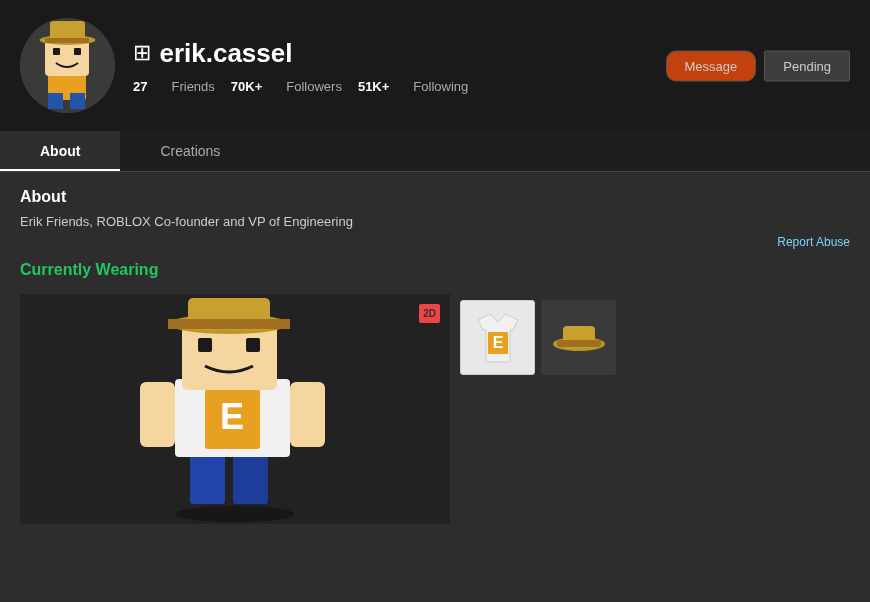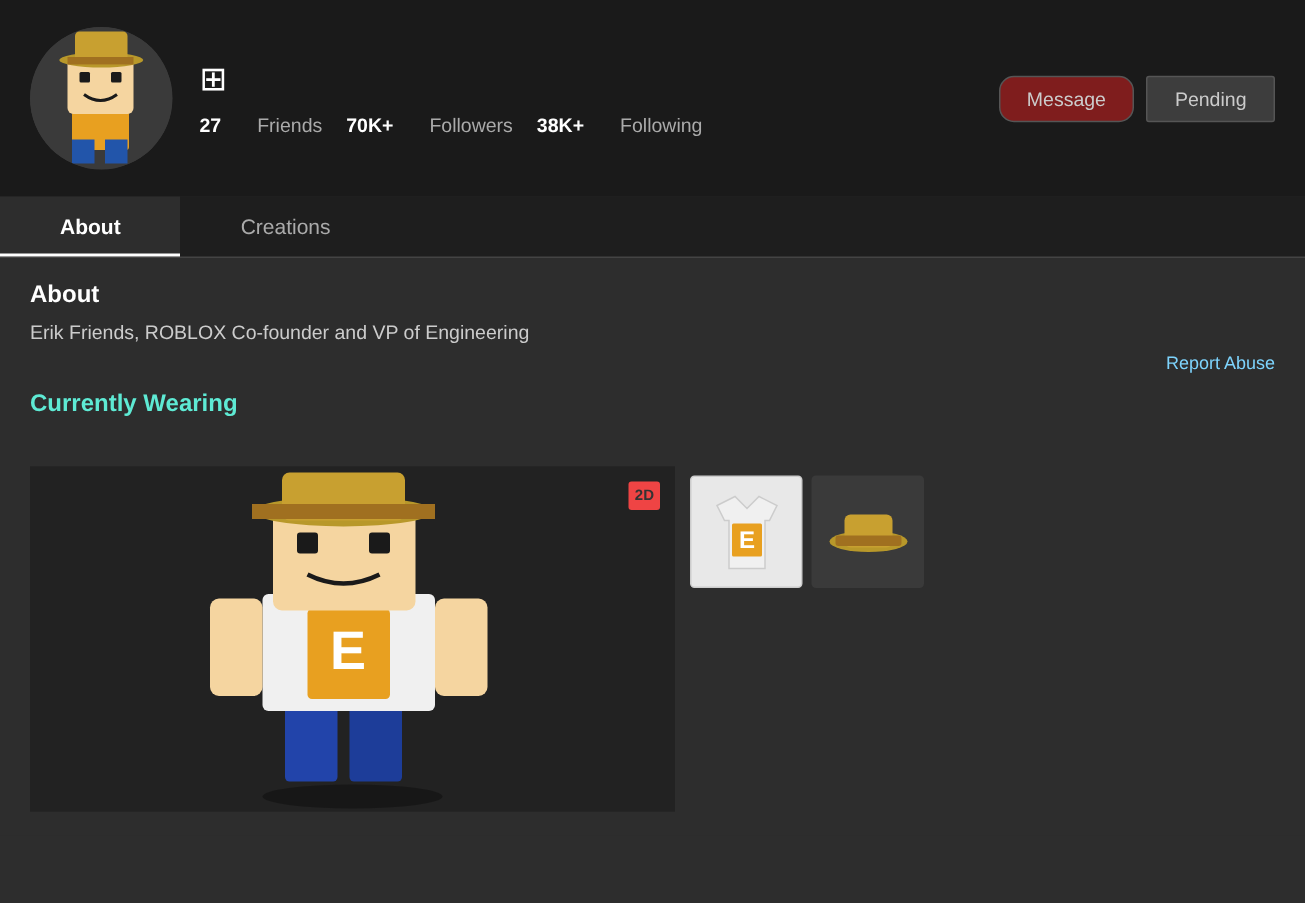--- a/index.html
+++ b/index.html
@@ -70,21 +70,21 @@
     }
     .header-actions {
       display: flex;
       gap: 8px;
       position: absolute;
       right: 20px;
       top: 50%;
       transform: translateY(-50%);
     }
     .btn-message {
-      background: #7f1d1d;
+      background: #c2410c;
       color: #ccc;
       border: 1px solid #555;
       padding: 7px 18px;
       font-size: 13px;
       cursor: pointer;
       border-radius: 10px;
     }
     .btn-pending {
       background: #3d3d3d;
       color: #ccc;
@@ -161,22 +161,22 @@
       color: #7dd3fc;
       font-size: 12px;
       cursor: pointer;
       text-decoration: none;
     }
 
     
     .section-title {
       font-size: 16px;
       font-weight: bold;
-      color: #5eead4;
-      margin-bottom: 32px;
+      color: #22c55e;
+      margin-bottom: 15px;
     }
     .wearing-container {
       display: flex;
       gap: 0;
     }
     .avatar-3d-box {
       width: 430px;
       height: 230px;
       background: #222;
       position: relative;
@@ -261,29 +261,30 @@
       <rect x="25" y="20" width="44" height="5" fill="#a07020"></rect>
 
       <rect x="28" y="75" width="15" height="16" fill="#2255aa"></rect>
       <rect x="50" y="75" width="15" height="16" fill="#2255aa"></rect>
     </svg>
   </div>
 
   <div class="header-info">
     <div class="username-row">
       <span class="roblox-icon">⊞</span>
+      <span class="username">erik.cassel</span>
     </div>
     <div class="stats-row">
       <span class="stat-number">27</span>
       <span class="stat-label">Friends</span>
       <span class="stat-sep"></span>
       <span class="stat-number">70K+</span>
       <span class="stat-label">Followers</span>
       <span class="stat-sep"></span>
-      <span class="stat-number">38K+</span>
+      <span class="stat-number">51K+</span>
       <span class="stat-label">Following</span>
     </div>
   </div>
 
   <div class="header-actions">
     <button class="btn-message">Message</button>
     <button class="btn-pending">Pending</button>
   </div>
 </div>
 

